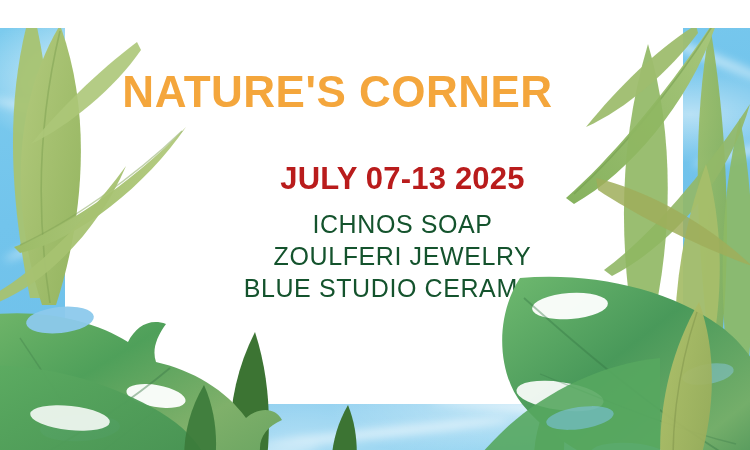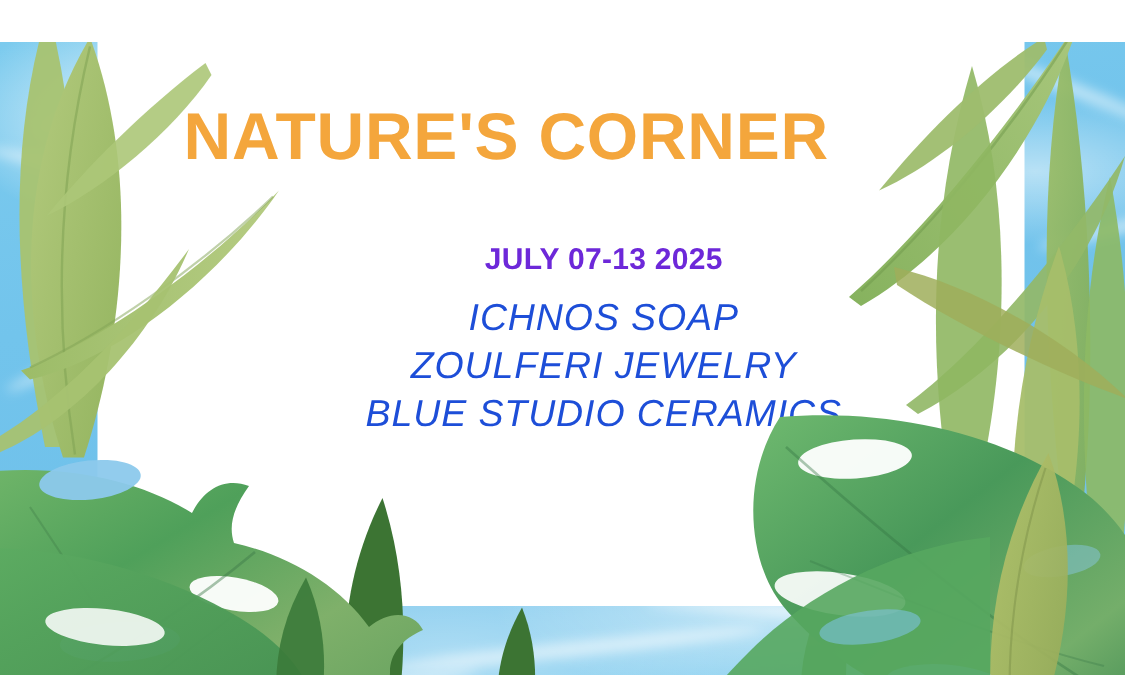--- a/index.html
+++ b/index.html
@@ -68,44 +68,43 @@
     line-height: 1;
   }
   .subblock {
     position: absolute;
     top: 134px;
     left: 55px;
     width: 565px;
     text-align: center;
   }
   .date {
-    font-size: 20px;
+    font-size: 31px;
     font-weight: 700;
     letter-spacing: 0.2px;
-    color: #6d28d9;
+    color: #b91c1c;
     line-height: 1.1;
   }
   .featuring {
     margin-top: 12px;
     font-size: 21px;
     font-weight: 700;
     letter-spacing: 1.3px;
     color: #5E4A3E;
     line-height: 1.1;
   }
   .vendors {
     margin-top: 12px;
   }
   .vendor {
     font-size: 25px;
     font-weight: 400;
     letter-spacing: 0.6px;
-    color: #1d4ed8;
+    color: #14532d;
     line-height: 1.28;
-    font-style: italic;
   }
 
   
   .leaf-layer { position: absolute; inset: 0; }
   .leaf-back  { z-index: 5; }
   .leaf-front { z-index: 50; }
   svg { display: block; overflow: visible; }
   .abs { position: absolute; }
 </style>
 </head>

